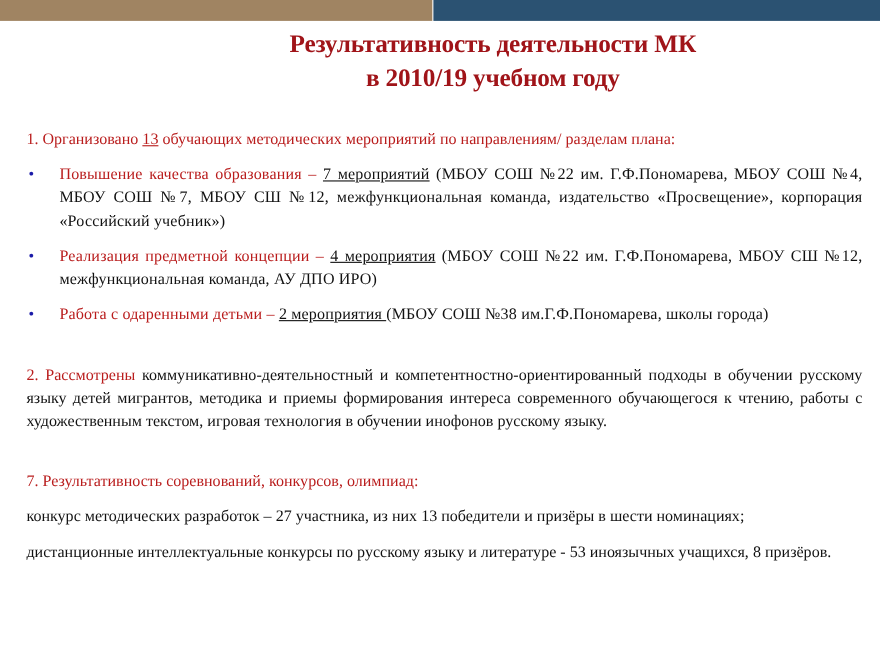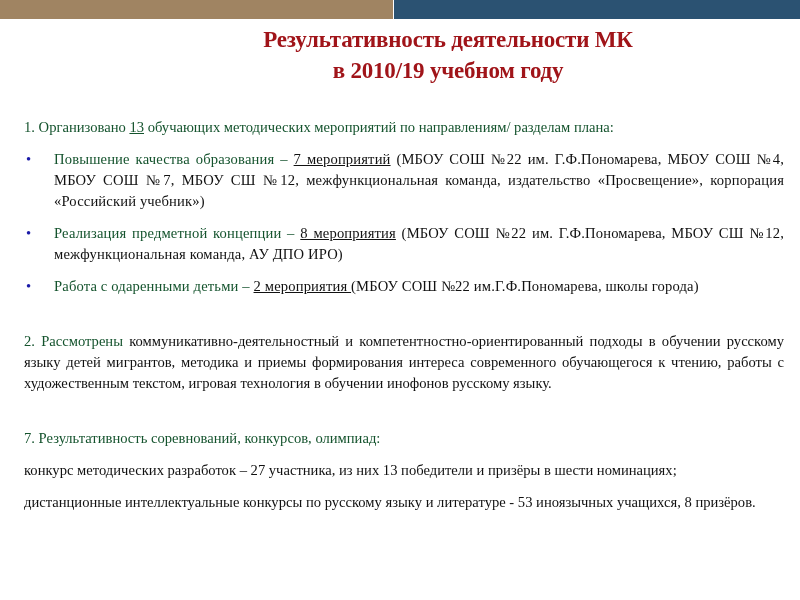--- a/index.html
+++ b/index.html
@@ -4,21 +4,21 @@
 <style>
   html, body { margin:0; padding:0; }
   body { width:800px; height:600px; background:#ffffff; position:relative; overflow:hidden;
          font-family:"Liberation Serif", "DejaVu Serif", serif; color:#111; }
   .bar-left { position:absolute; left:0; top:0; width:393px; height:19px; background:#a08462; }
   .bar-right { position:absolute; left:394px; top:0; width:406px; height:19px; background:#2b5272; }
   .title { position:absolute; left:0; top:24px; width:800px; text-align:center;
            color:#a01419; font-weight:bold; font-size:23px; line-height:31px; letter-spacing:-0.2px;padding-left:48px; }
   .content { position:absolute; left:24px; top:117px; width:760px; font-size:14.6px; line-height:21px; }
   .p { margin:0; text-align:justify; }
-  .blue { color:#14532d; }
+  .blue { color:#b91c1c; }
   .u { text-decoration:underline; }
   .num-line { margin-bottom:11px; }
   .bullet { position:relative; padding-left:30px; margin-bottom:11px; text-align:justify; letter-spacing:0.15px; }
   .bullet .dot { position:absolute; left:2px; top:0; color:#1a1aa8; }
   .sec { margin-bottom:11px;margin-top:34px; }
   .plain { margin-bottom:11px; }
 </style>
 </head>
 <body>
 
@@ -34,26 +34,26 @@
 
   <p class="p num-line blue"><span>1. Организовано </span><span class="u">13</span><span> обучающих методических мероприятий по направлениям/ разделам плана:</span></p>
 
   <div class="bullet">
     <span class="dot">•</span>
     <span class="blue">Повышение качества образования – </span><span class="u">7 мероприятий</span><span> (МБОУ СОШ №22 им. Г.Ф.Пономарева, МБОУ СОШ №4, МБОУ СОШ №7, МБОУ СШ №12, межфункциональная команда, издательство «Просвещение», корпорация «Российский учебник»)</span>
   </div>
 
   <div class="bullet">
     <span class="dot">•</span>
-    <span class="blue">Реализация предметной концепции – </span><span class="u">8 мероприятия</span><span> (МБОУ СОШ №22 им. Г.Ф.Пономарева, МБОУ СШ №12, межфункциональная команда, АУ ДПО ИРО)</span>
+    <span class="blue">Реализация предметной концепции – </span><span class="u">4 мероприятия</span><span> (МБОУ СОШ №22 им. Г.Ф.Пономарева, МБОУ СШ №12, межфункциональная команда, АУ ДПО ИРО)</span>
   </div>
 
   <div class="bullet">
     <span class="dot">•</span>
-    <span class="blue">Работа с одаренными детьми – </span><span class="u">2 мероприятия </span><span>(МБОУ СОШ №22 им.Г.Ф.Пономарева, школы города)</span>
+    <span class="blue">Работа с одаренными детьми – </span><span class="u">2 мероприятия </span><span>(МБОУ СОШ №38 им.Г.Ф.Пономарева, школы города)</span>
   </div>
 
   <p class="p sec"><span class="blue">2. Рассмотрены</span><span> коммуникативно-деятельностный и компетентностно-ориентированный подходы в обучении русскому языку детей мигрантов, методика и приемы формирования интереса современного обучающегося к чтению, работы с художественным текстом, игровая технология в обучении инофонов русскому языку.</span></p>
 
   <p class="p sec blue">7. Результативность соревнований, конкурсов, олимпиад:</p>
 
   <p class="p plain">конкурс методических разработок – 27 участника, из них 13 победители и призёры в шести номинациях;</p>
   <p class="p plain">дистанционные интеллектуальные конкурсы по русскому языку и литературе - 53 иноязычных учащихся, 8 призёров.</p>
 </div>
 

